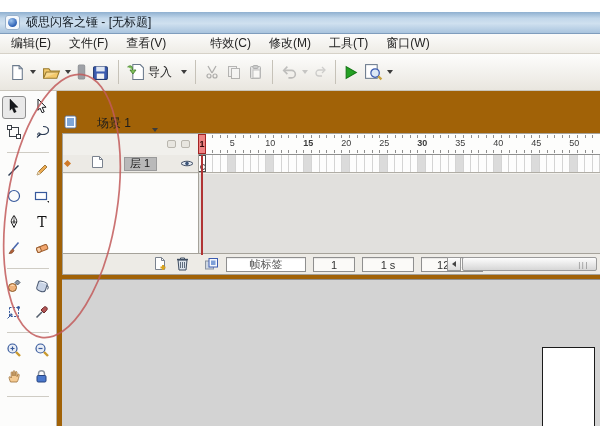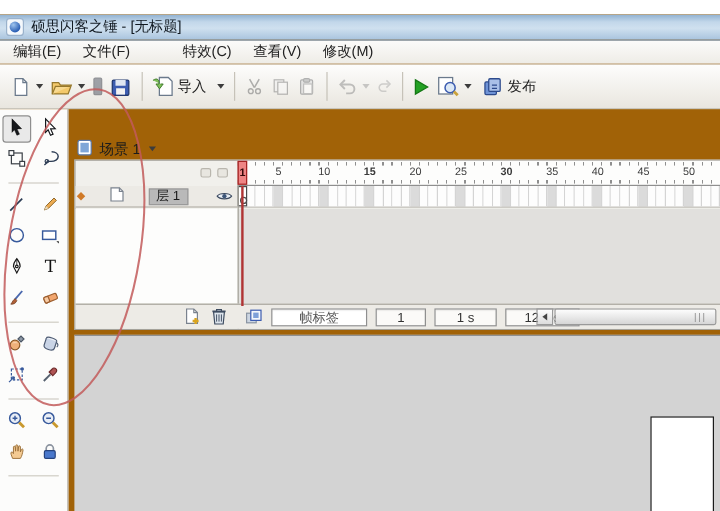--- a/index.html
+++ b/index.html
@@ -51,21 +51,21 @@
 
   
   .tabbar { position:absolute; left:62px; top:5px; right:6px; height:17px; border-radius:8px;
     background:linear-gradient(#b6b6b6,#7a7a7a); display:flex; align-items:center; padding-left:3px; }
   .tab-icon { margin-right:3px; }
   .tab { padding:0 9px; height:15px; line-height:15px; font-size:12px; color:#26292e; border-radius:6px; }
   .tab.active { background:linear-gradient(#e6e6e6cc,#bdbdbd88); }
   .tab-sep { width:1px; height:10px; background:#d8d8d8; margin-left:2px; }
 
   
-  .scenebar { position:absolute; left:64px; top:25px; height:16px; display:flex; align-items:center; gap:6px; }
+  .scenebar { position:absolute; left:64px; top:25px; height:16px; display:flex; align-items:flex-end; gap:20px; }
   .scene-label { font-size:12px; color:#1c1c1c; }
 
   
   .timeline { position:absolute; left:62px; right:0; top:42px; height:142px;
     background:#f1f0ec; border:1px solid #a5a29a; border-right:none; }
   .tl-vdiv { position:absolute; left:135px; top:0; bottom:0; width:1px; background:#a5a29a; }
   .layers-header { position:absolute; left:0; top:0; width:135px; height:21px; }
   .col-ic { position:absolute; top:6px; width:9px; height:8px; border:1px solid #b9b6ae; background:#e8e6e0; border-radius:2px; }
   .ruler { position:absolute; left:135px; right:0; top:0; height:21px; background:#fdfdfc; border-bottom:1px solid #8f8f8f; }
   .ruler::before, .ruler::after { content:""; position:absolute; left:0; right:0; height:3px;
@@ -125,23 +125,25 @@
 <div id="app">
 
   <div class="titlebar">
     <span class="appicon"></span>
     <span class="title-text">硕思闪客之锤 - [无标题]</span>
   </div>
 
   <div class="menubar">
     <span class="menu-item">编辑(E)</span>
     <span class="menu-item">文件(F)</span>
+    <span class="menu-item">查看(V)</span>
     <span class="menu-item gap">特效(C)</span>
-    <span class="menu-item">查看(V)</span>
     <span class="menu-item">修改(M)</span>
+    <span class="menu-item">工具(T)</span>
+    <span class="menu-item">窗口(W)</span>
   </div>
 
   <div class="toolbar">
     <div class="tbtn">
       <span>
           <svg width="17" height="17" viewBox="0 0 16 16">
             <path d="M3.5 1.5h6l3 3v10h-9z" fill="#fff" stroke="#6b7a8c"></path>
             <path d="M9.5 1.5v3h3" fill="none" stroke="#6b7a8c"></path>
           </svg>
         </span>
@@ -238,30 +240,20 @@
     </div>
     <div class="tbtn">
       <span>
           <svg width="19" height="18" viewBox="0 0 18 17">
             <rect x="1.5" y="1.5" width="11" height="13" fill="#fff" stroke="#6b7a8c"></rect>
             <circle cx="10.5" cy="9.5" r="4" fill="#dce8f5" stroke="#3c5cb0" stroke-width="1.2"></circle>
             <path d="M13.5 12.5 l3 3" stroke="#caa23c" stroke-width="2.2"></path>
           </svg>
         </span>
       <span class="caret"></span>
-    </div>
-    <div class="tbtn" style="margin-left:3px">
-      <span>
-          <svg width="18" height="17" viewBox="0 0 17 16">
-            <rect x="2" y="4" width="9" height="10" rx="1" fill="#6f93d6" stroke="#2c4a8c"></rect>
-            <rect x="5" y="1.5" width="9" height="10" rx="1" fill="#a9c0e8" stroke="#2c4a8c"></rect>
-            <path d="M7.5 6.5 h4 M7.5 9 h4" stroke="#2c4a8c"></path>
-          </svg>
-        </span>
-      <span class="tlabel">发布</span>
     </div>
   </div>
 
   <div class="main">
 
     <div class="toolbox">
       <div class="tools">
         <div class="tool selected">
             <span><svg width="15" height="16" viewBox="0 0 15 16">
                 <path d="M4 1 L12 9.2 L8.2 9.4 L10.2 13.8 L8.1 14.7 L6.1 10.2 L4 12.3 Z" fill="#16181c" stroke="#000" stroke-width=".4"></path>

